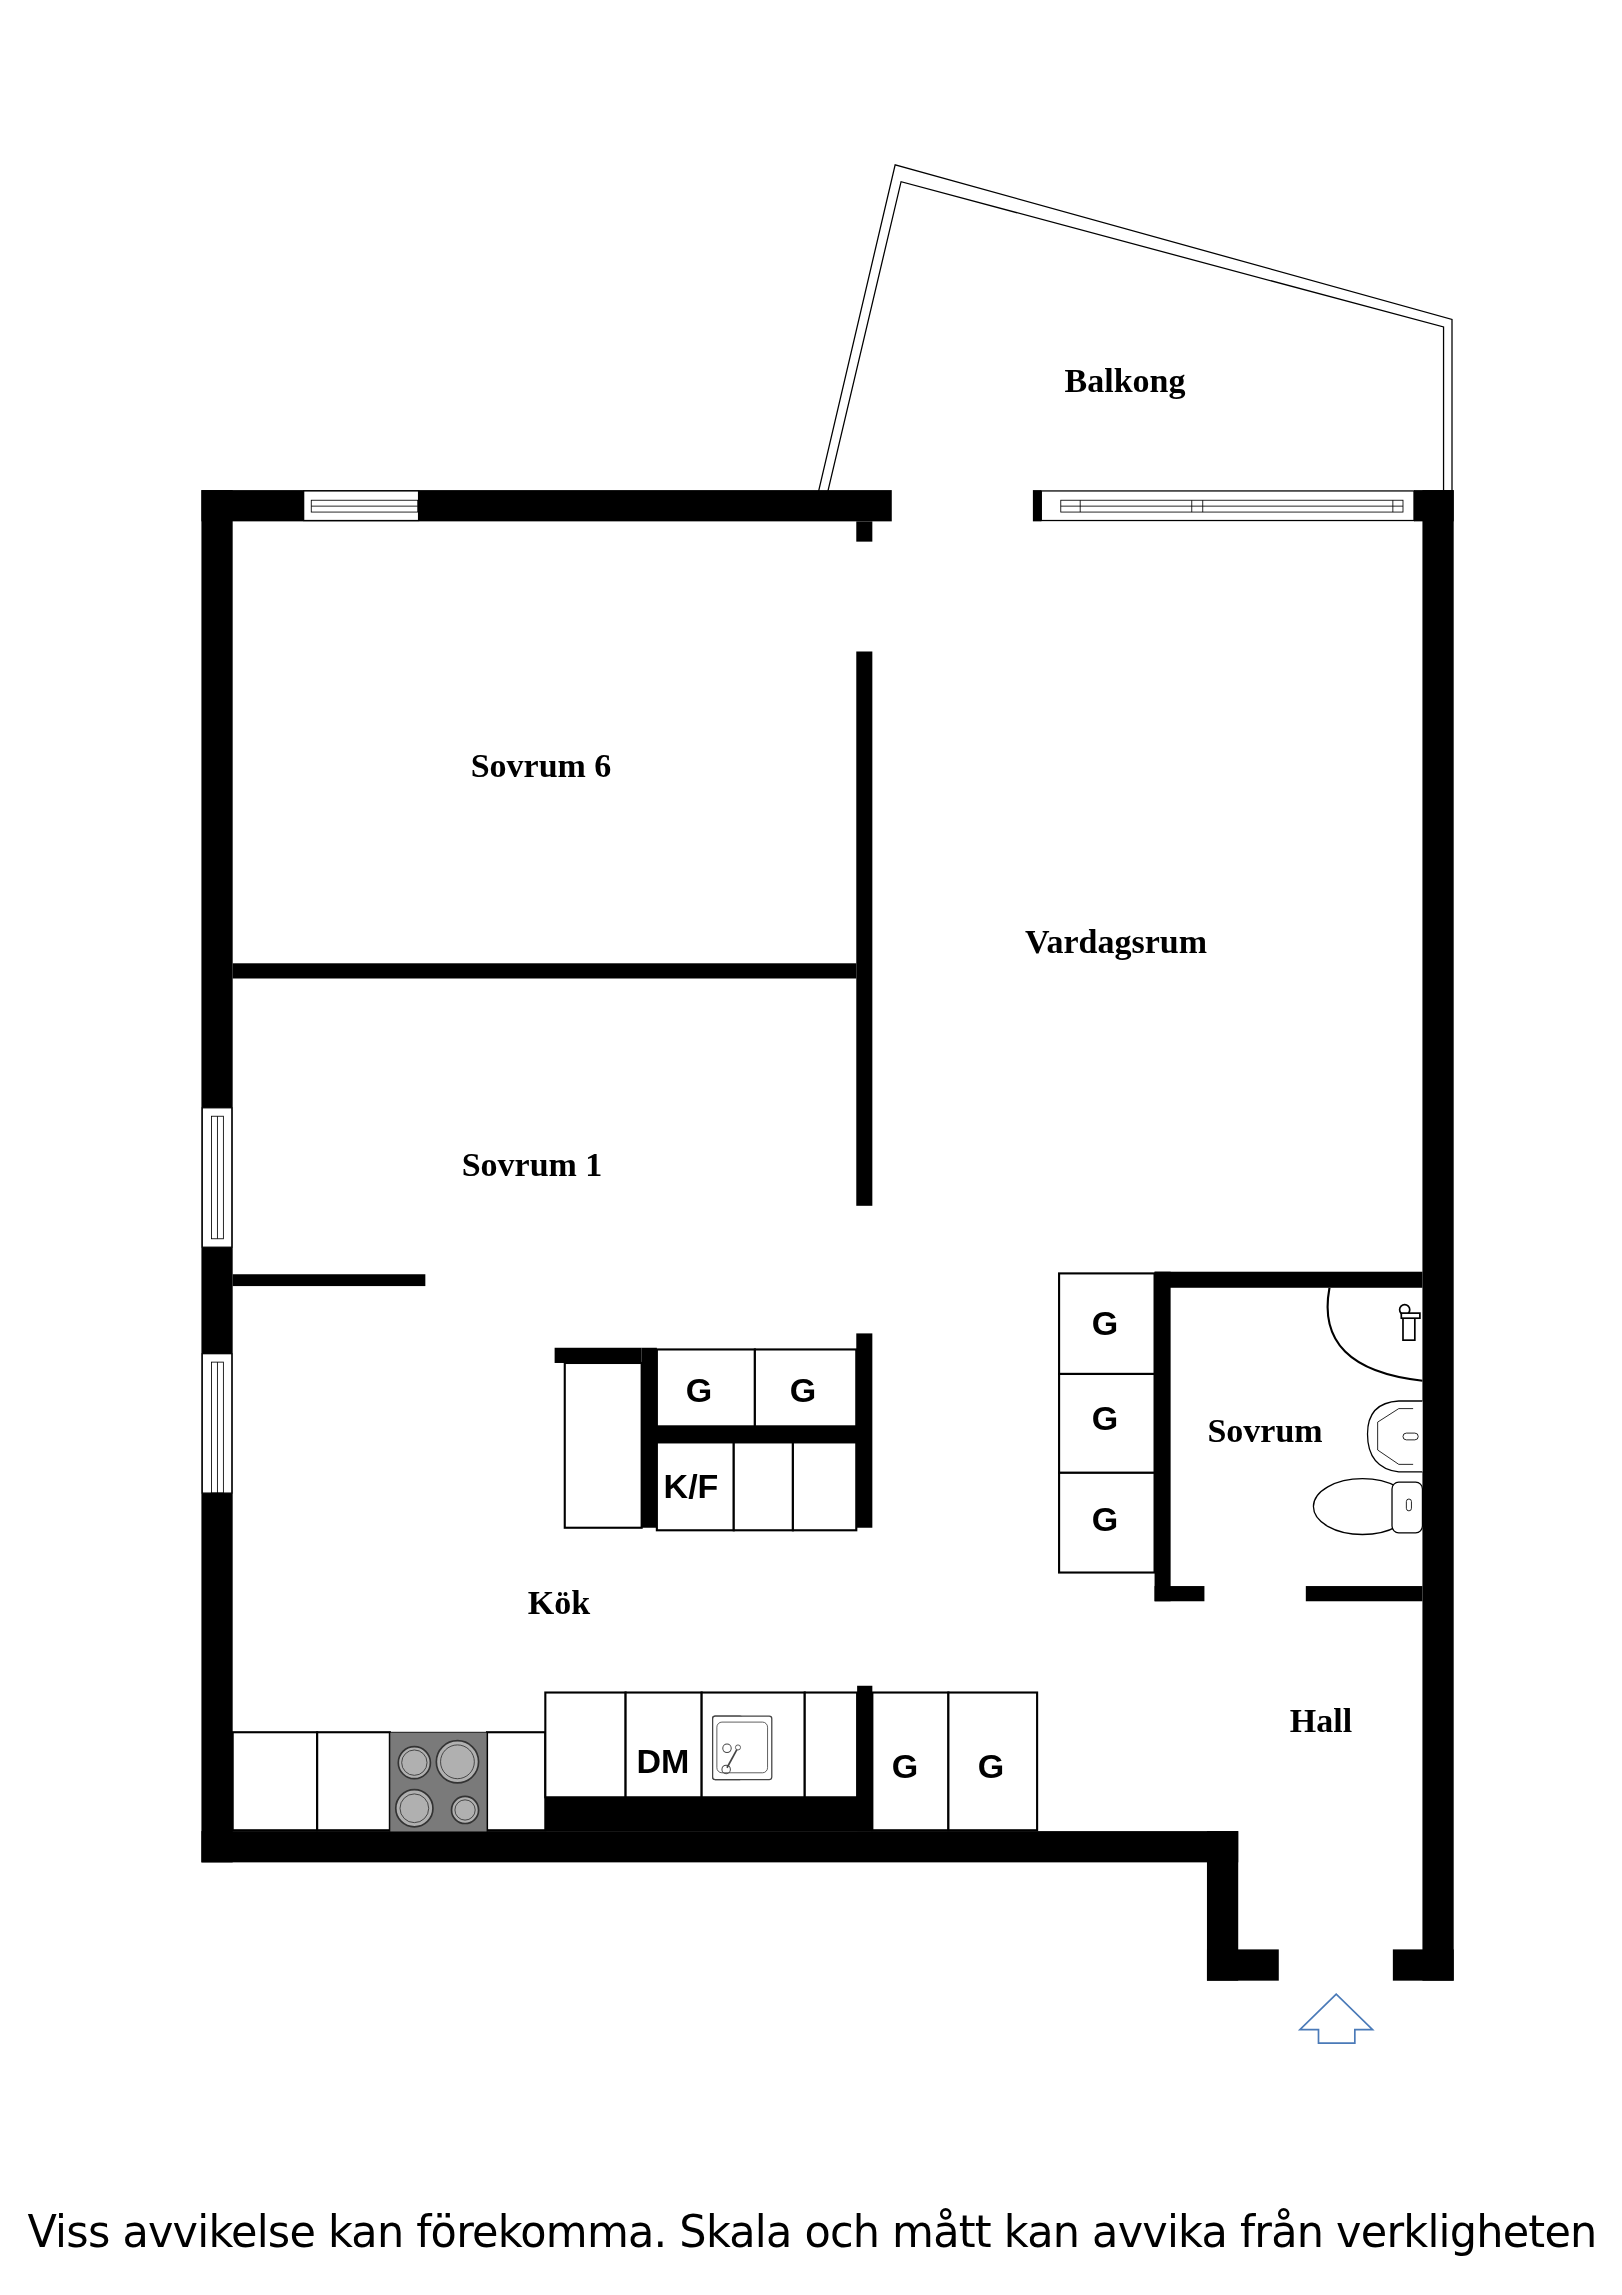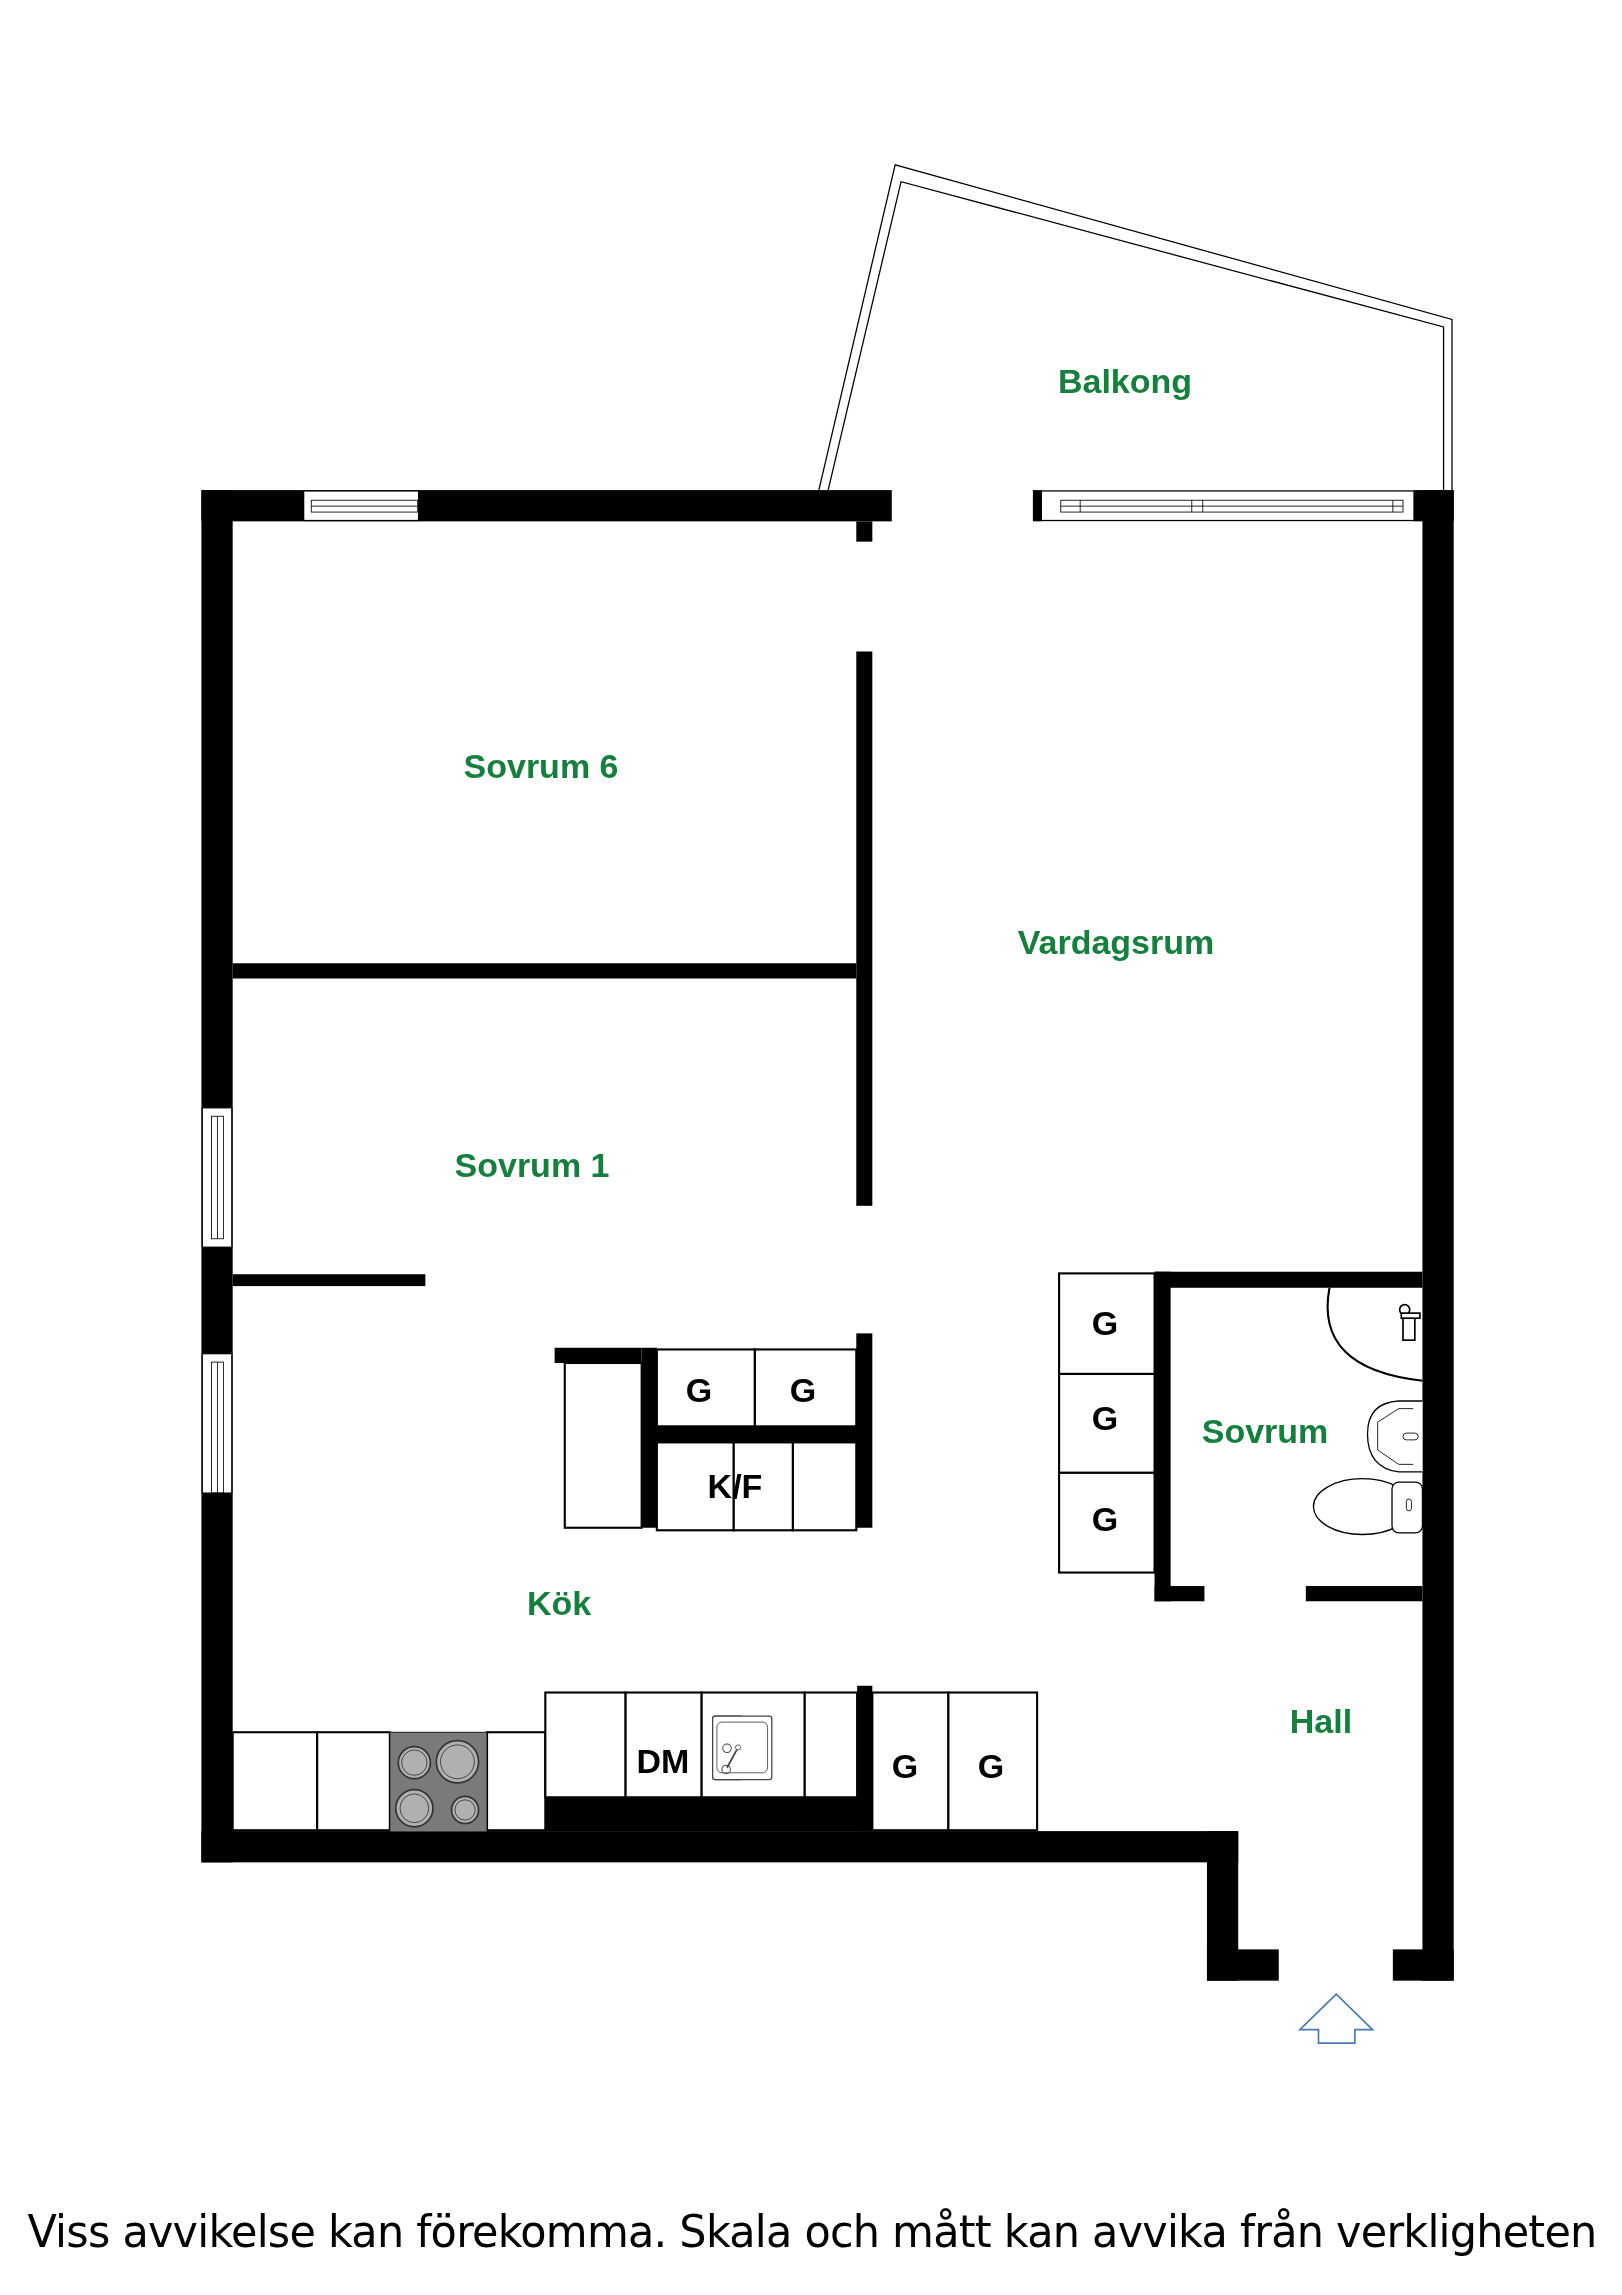--- a/index.html
+++ b/index.html
@@ -2,22 +2,22 @@
 <html style="font-size:13.5px"><head>
 <meta charset="utf-8">
 <style>
   html, body { margin: 0; padding: 0; background: #ffffff; }
   body { width: 1623px; height: 2295px; position: relative; overflow: hidden; }
   #plan { position: absolute; left: 0; top: 0; width: 1623px; height: 2295px; }
   .wall { fill: #000000; }
   .thin { fill: #ffffff; stroke: #000000; stroke-width: 2.5; }
   .hair { fill: none; stroke: #000000; stroke-width: 1.5; }
   .label {
-    position: absolute; font-family: Liberation Sans, sans-serif; font-weight: bold;
-    font-size: 34px; color: #15803d; white-space: nowrap; transform: translate(-50%, -50%);
+    position: absolute; font-family: Liberation Serif, serif; font-weight: bold;
+    font-size: 34px; color: #000000; white-space: nowrap; transform: translate(-50%, -50%);
     letter-spacing: 0px;
   }
   .cab {
     position: absolute; font-family: "Liberation Sans", sans-serif; font-weight: bold;
     font-size: 34px; color: #000; transform: translate(-50%, -50%);
   }
   #disclaimer {
     position: absolute; left: 50%; top: 2231px; transform: translate(-50%, -50%);
     font-family: "DejaVu Sans", sans-serif; font-size: 44px; color: #000;
     white-space: nowrap; letter-spacing: -0.8px; transform-origin: center;
@@ -179,21 +179,21 @@
 <div class="label" style="left:1125px; top:381px;">Balkong</div>
 <div class="label" style="left:541px; top:766px;">Sovrum 6</div>
 <div class="label" style="left:1116px; top:942px;">Vardagsrum</div>
 <div class="label" style="left:532px; top:1165px;">Sovrum 1</div>
 <div class="label" style="left:1265px; top:1431px;">Sovrum</div>
 <div class="label" style="left:559px; top:1603px;">Kök</div>
 <div class="label" style="left:1321px; top:1721px;">Hall</div>
 
 <div class="cab" style="left:699px; top:1390px;">G</div>
 <div class="cab" style="left:803px; top:1390px;">G</div>
-<div class="cab" style="left:691px; top:1486px;margin-left:44px;">K/F</div>
+<div class="cab" style="left:691px; top:1486px;">K/F</div>
 <div class="cab" style="left:1105px; top:1323px;">G</div>
 <div class="cab" style="left:1105px; top:1418px;">G</div>
 <div class="cab" style="left:1105px; top:1519px;">G</div>
 <div class="cab" style="left:663px; top:1745px;margin-top:16px;">DM</div>
 <div class="cab" style="left:905px; top:1766px;">G</div>
 <div class="cab" style="left:991px; top:1766px;">G</div>
 
 <div id="disclaimer" style="transform: translate(-50%, -50%) scaleX(0.977);">Viss avvikelse kan förekomma. Skala och mått kan avvika från verkligheten</div>
 
 

